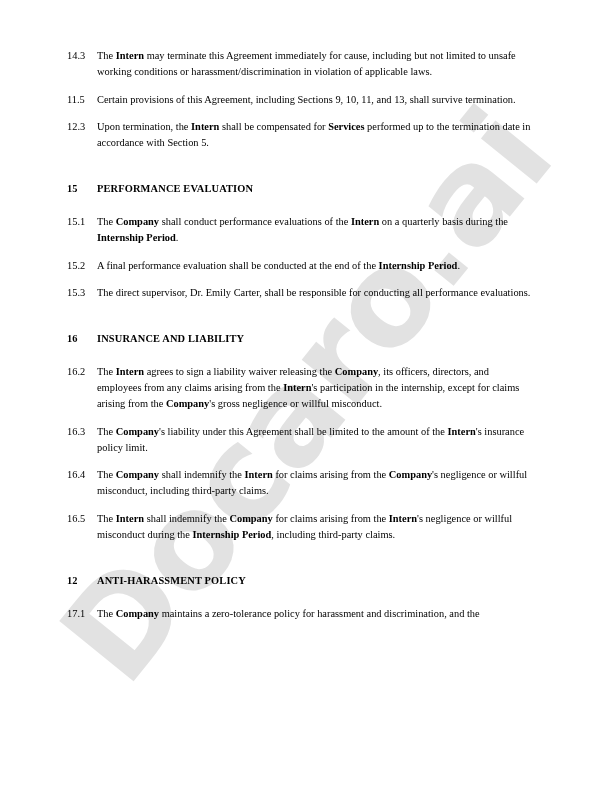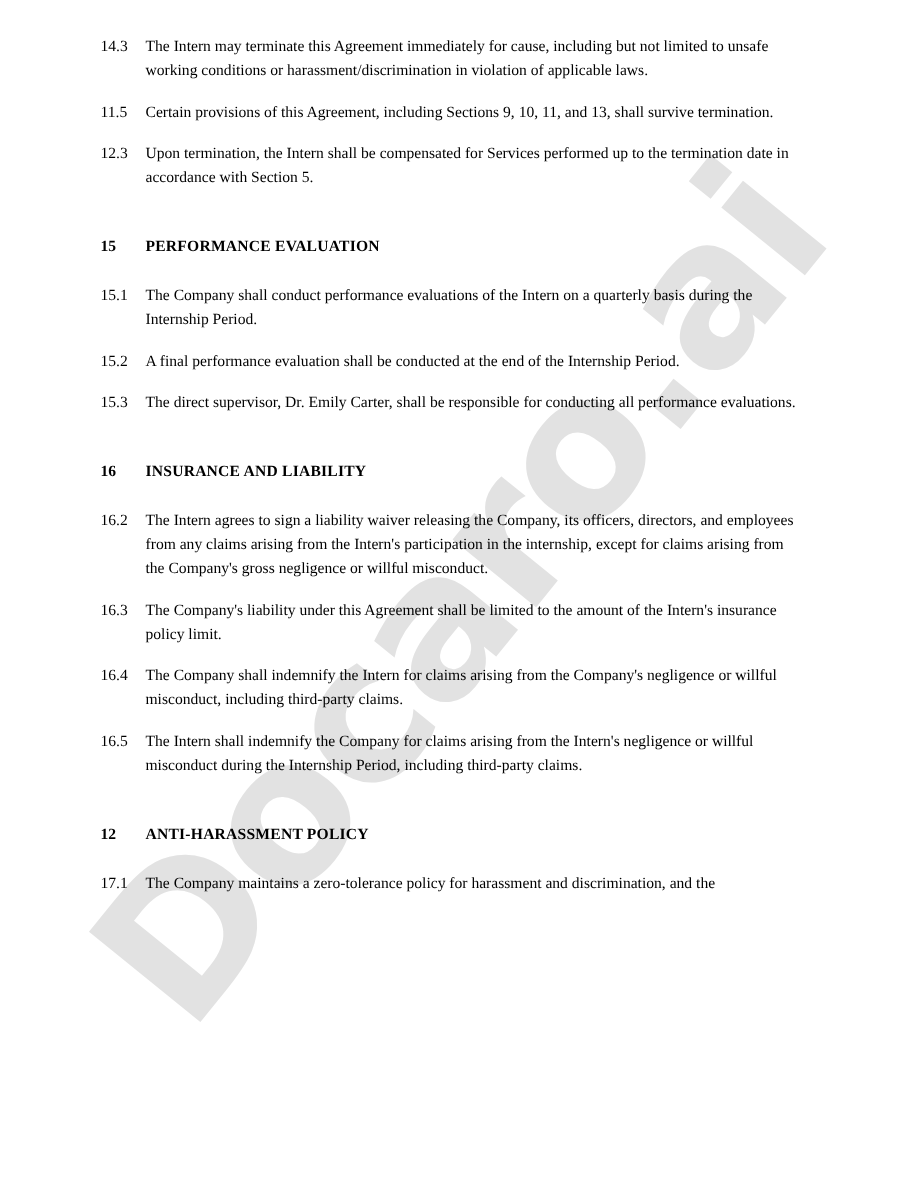--- a/index.html
+++ b/index.html
@@ -36,21 +36,21 @@
     user-select: none;
     pointer-events: none;
     z-index: 0;
   }
   
   #content {
     position: absolute;
     left: 0;
     top: 0;
     width: 602px;
-    padding: 24px 67px 0 67px;
+    padding: 48px 67px 0 67px;
     box-sizing: border-box;
     z-index: 2;
   }
   .clause {
     display: flex;
     align-items: flex-start;
     margin-bottom: 11.5px;
   }
   .clause-num {
     flex: 0 0 30px;
@@ -84,21 +84,21 @@
     box-sizing: border-box;
     white-space: nowrap;
   }
   .section-head .sec-title {
     flex: 1 1 auto;
     font-size: 10.4px;
     line-height: 16px;
     font-weight: 700;
     letter-spacing: 0.15px;
   }
-  b { font-weight: 400; }
+  b { font-weight: 700; }
 </style>
 </head>
 <body>
 
 <div id="page">
 
   <div id="watermark">Docaro.ai</div>
 
   <div id="content">
       <div class="clause">

